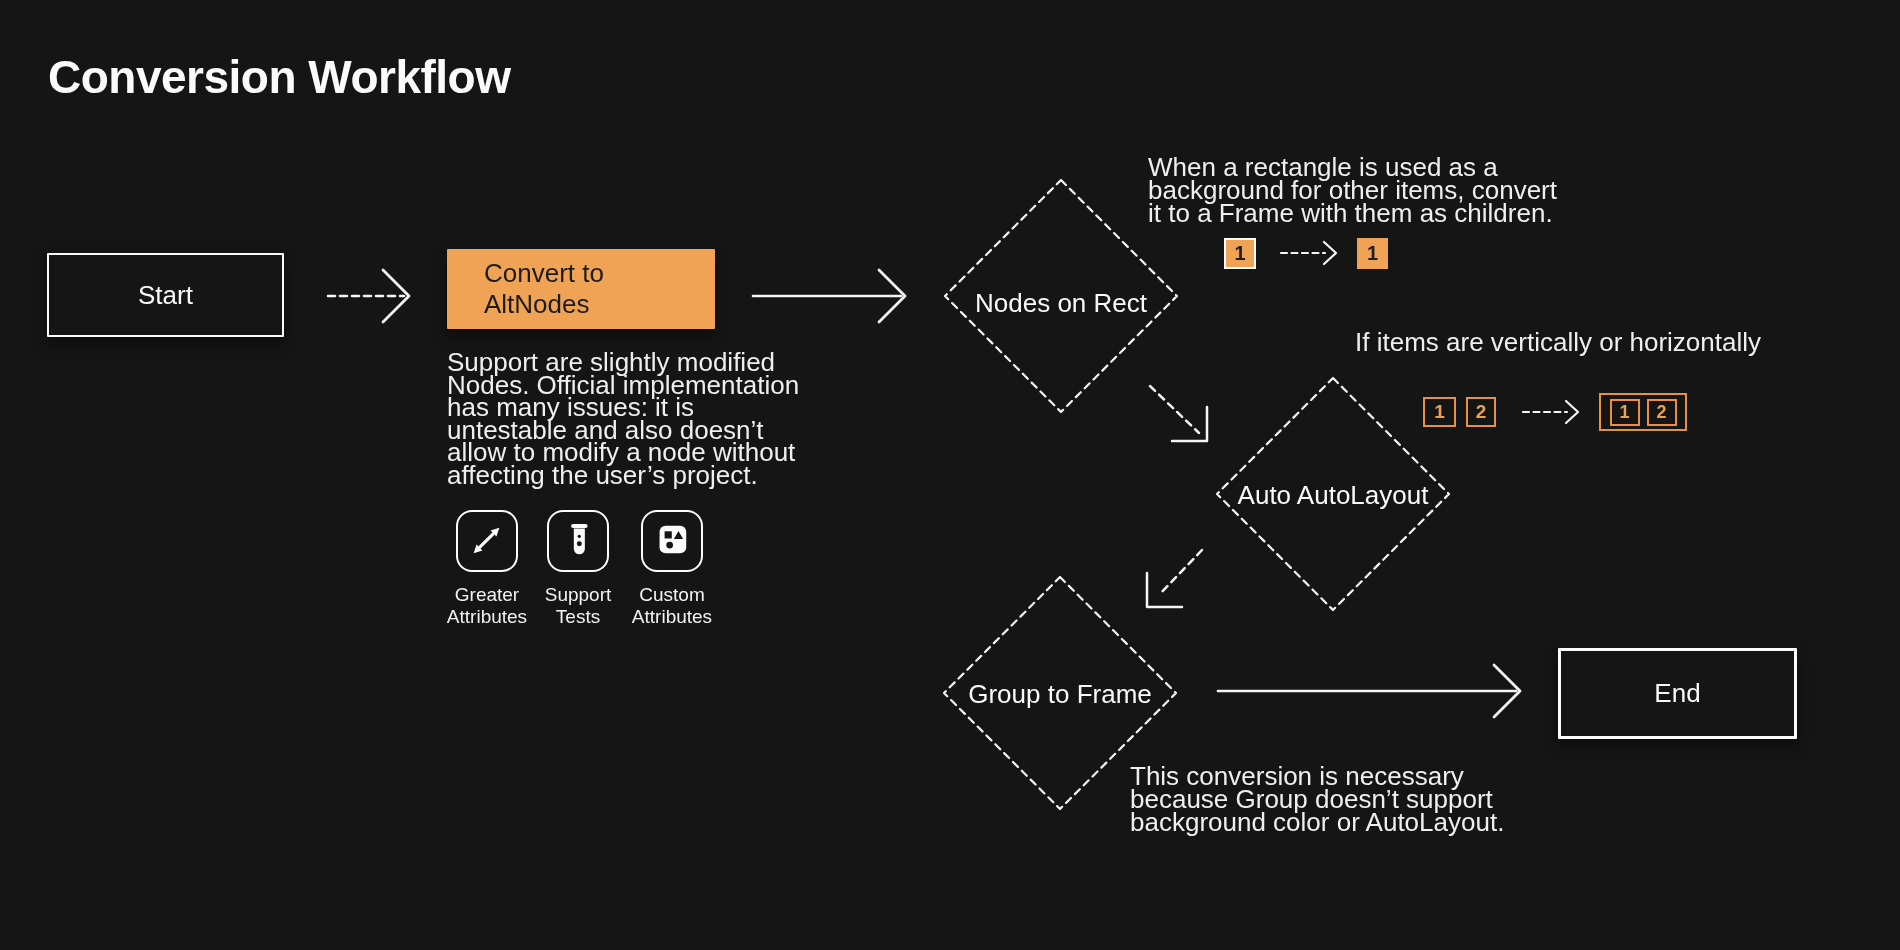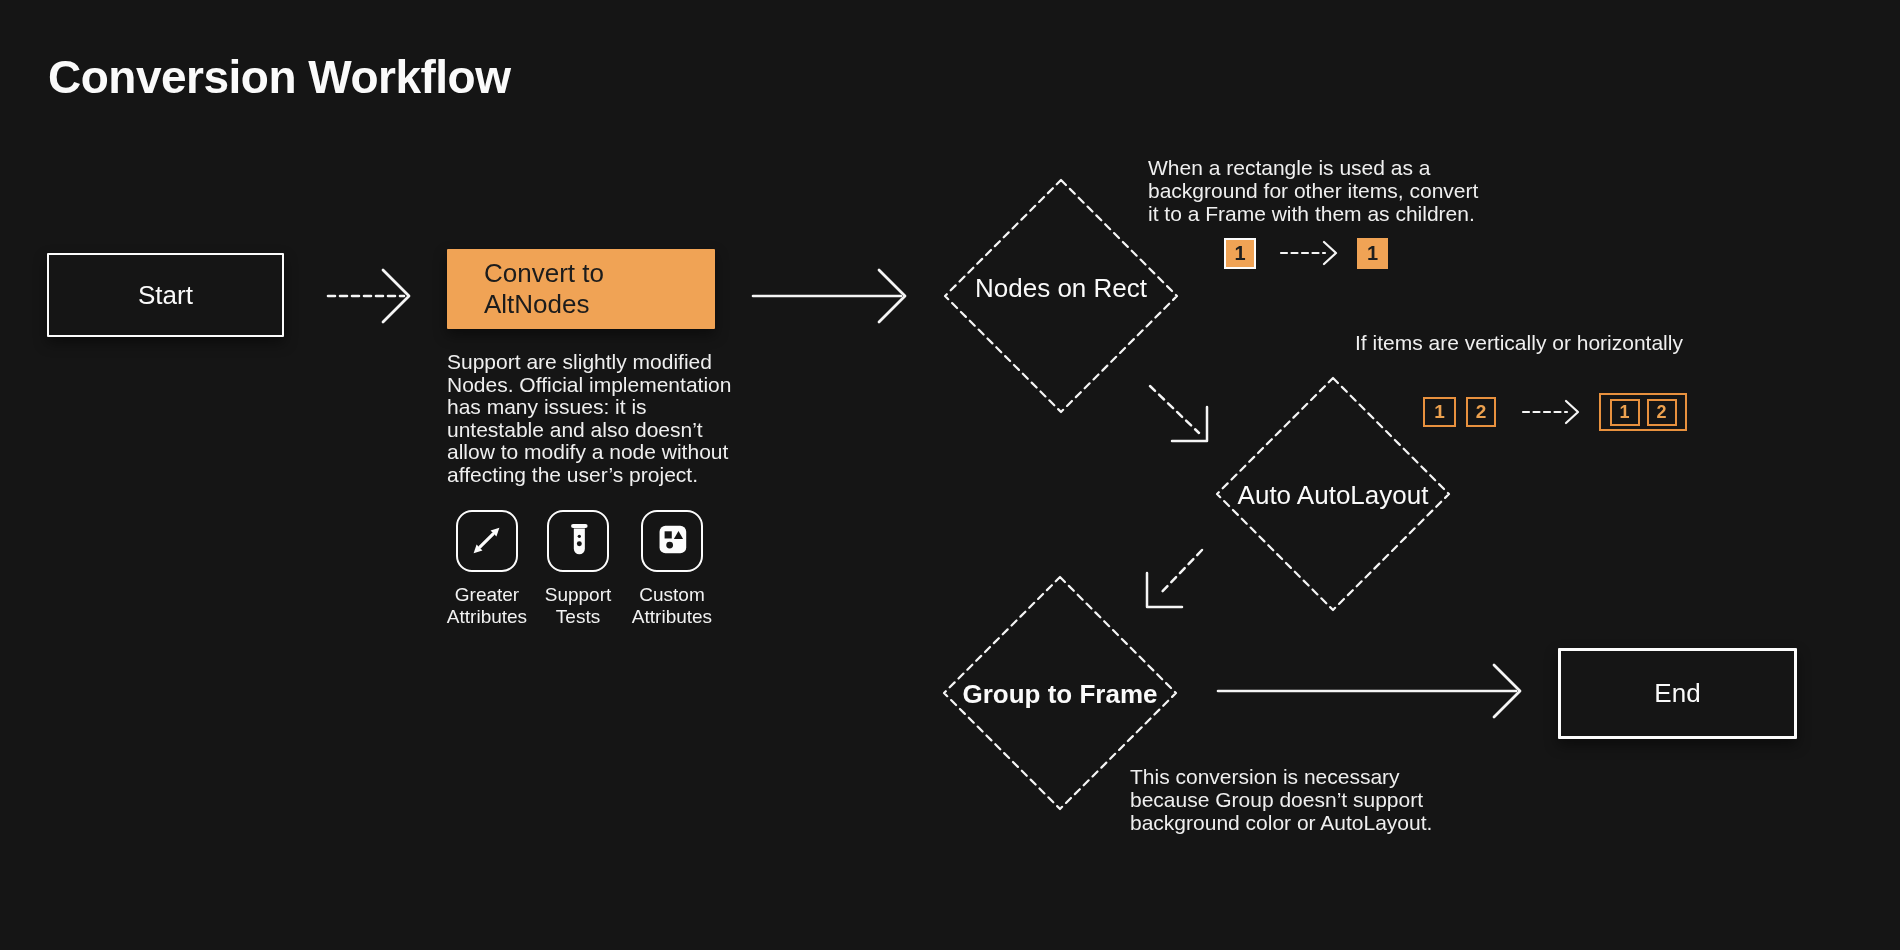--- a/index.html
+++ b/index.html
@@ -19,21 +19,21 @@
     box-sizing:border-box;font-size:26px;color:#FAFAFA;
     box-shadow:0 6px 14px rgba(0,0,0,0.45);
   }
   .node-outline{border:2.5px solid #FCFCFC;background:transparent;border-radius:1px;}
   .node-fill{background:#F0A355;color:#1C1C1C;border-radius:1px;padding-left:37px;}
   .end-node{border-width:3px;}
   .diamond-label{
     display:flex;align-items:center;justify-content:center;text-align:center;
     font-size:26px;color:#FAFAFA;white-space:nowrap;
   }
-  .para{font-size:21px;line-height:23px;color:#EFEFEF;}
+  .para{font-size:26px;line-height:23px;color:#EFEFEF;}
   .para div{white-space:nowrap;}
   .desc{line-height:22.5px;}
   .icon-box{
     box-sizing:border-box;width:62px;height:62px;border:2.5px solid #FCFCFC;
     border-radius:16px;background:transparent;
   }
   .feature-label{
     font-size:19px;line-height:22px;text-align:center;color:#F2F2F2;
   }
   .digit-box{
@@ -133,23 +133,23 @@
   </div>
   <div class="abs feature-label" style="left:518px;top:584px;width:120px;">
     <div>Support</div>
     <div>Tests</div>
   </div>
   <div class="abs feature-label" style="left:612px;top:584px;width:120px;">
     <div>Custom</div>
     <div>Attributes</div>
   </div>
 
-  <div class="abs diamond-label" style="left:961px;top:274px;width:200px;height:28px;">Nodes on Rect</div>
+  <div class="abs diamond-label" style="left:961px;top:289px;width:200px;height:28px;">Nodes on Rect</div>
   <div class="abs diamond-label" style="left:1213px;top:481px;width:240px;height:28px;">Auto AutoLayout</div>
-  <div class="abs diamond-label" style="left:950px;top:680px;width:220px;height:28px;font-weight:bold;">Group to Frame</div>
+  <div class="abs diamond-label" style="left:950px;top:680px;width:220px;height:28px;">Group to Frame</div>
 
   <div class="abs para" style="left:1148px;top:156px;">
     <div>When a rectangle is used as a</div>
     <div>background for other items, convert</div>
     <div>it to a Frame with them as children.</div>
   </div>
 
   <div class="abs digit-box digit-fill digit-fill-bordered" style="left:1224px;top:238px;width:32px;height:31px;">
     <span>1</span>
   </div>

